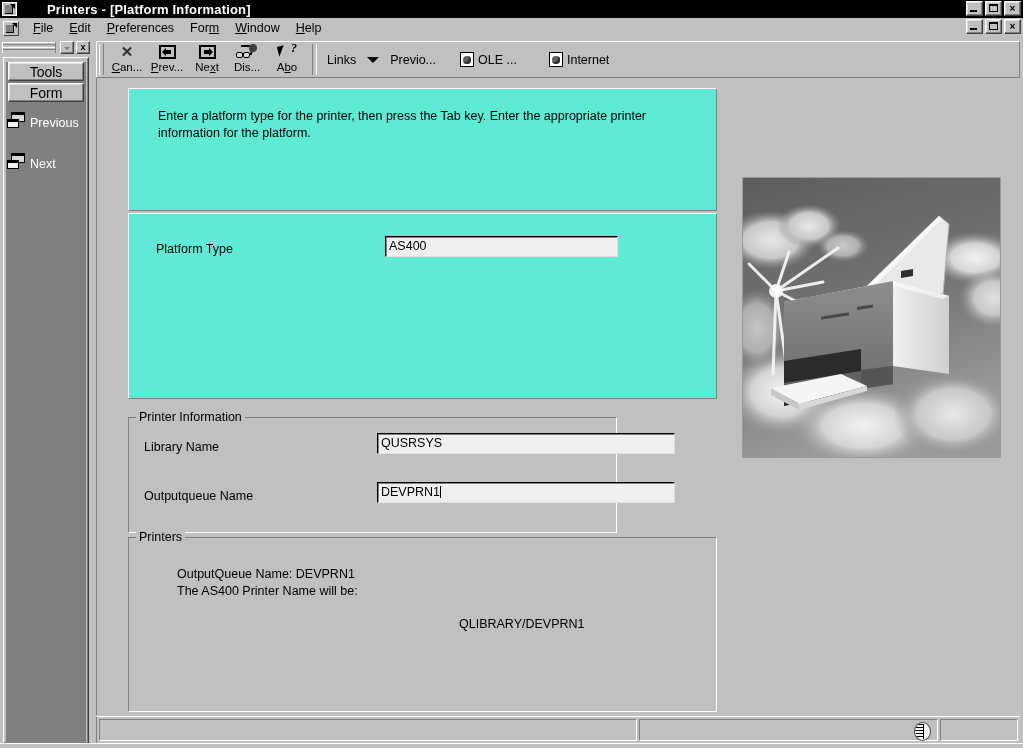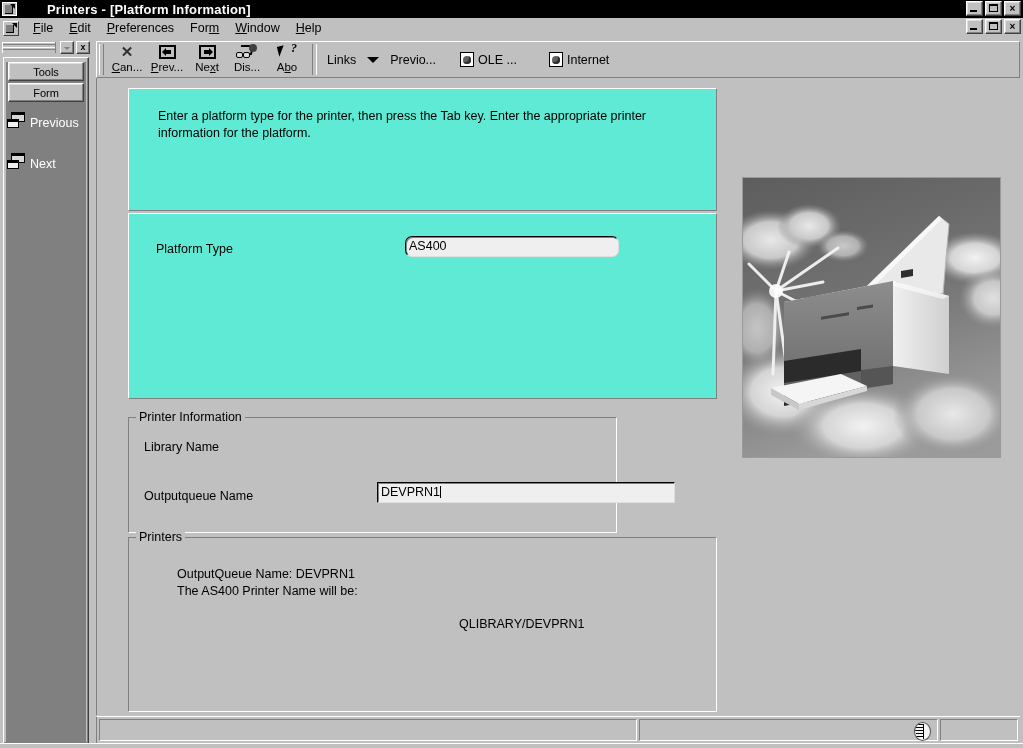--- a/index.html
+++ b/index.html
@@ -418,21 +418,21 @@
     margin: 2px 2px 0 2px;
     height: 19px;
     background: #c0c0c0;
     border: 1px solid;
     border-color: #ffffff #404040 #404040 #ffffff;
     box-shadow: inset -1px -1px 0 #808080, inset 1px 1px 0 #dfdfdf;
     box-sizing: border-box;
     display: flex;
     align-items: center;
     justify-content: center;
-    font-size: 11px;
+    font-size: 14px;
     color: #000;
   }
   .dock-entry {
     margin-top: 10px;
     display: flex;
     flex-direction: row;
     align-items: center;
   }
   .dock-entry .ecap {
     font-size: 12.5px;
@@ -499,22 +499,22 @@
     left: 31px; top: 135px;
     width: 589px; height: 186px;
   }
   #lbl-platform {
     position: absolute;
     left: 27px; top: 28px;
     font-size: 12.5px;
   }
   #inp-platform {
     position: absolute;
-    left: 276px; top: 22px;
-    width: 214px; height: 21px; border-radius: 7px;
+    left: 256px; top: 22px;
+    width: 233px; height: 21px;
   }
 
   .field {
     background: #efefef;
     box-sizing: border-box;
     border: 1px solid;
     border-color: #000000 #dfdfdf #dfdfdf #000000;
     box-shadow: inset 1px 1px 0 #808080;
     font-size: 12.5px;
     color: #000;
@@ -807,20 +807,23 @@
     <div class="panel" id="panel-platform">
       <div id="lbl-platform">Platform Type</div>
       <div id="inp-platform" class="field">
         <span>AS400</span>
       </div>
     </div>
 
     <div class="groupbox" id="gb-printer">
       <div class="gb-title">Printer Information</div>
       <div id="lbl-library">Library Name</div>
+      <div id="inp-library" class="field">
+        <span>QUSRSYS</span>
+      </div>
       <div id="lbl-outq">Outputqueue Name</div>
       <div id="inp-outq" class="field">
         <span>DEVPRN1</span><span class="caret"></span>
       </div>
     </div>
 
     <div class="groupbox" id="gb-example">
       <div class="gb-title">Printers</div>
       <div id="ex-body">
         <div class="l3">OutputQueue Name: DEVPRN1</div>

